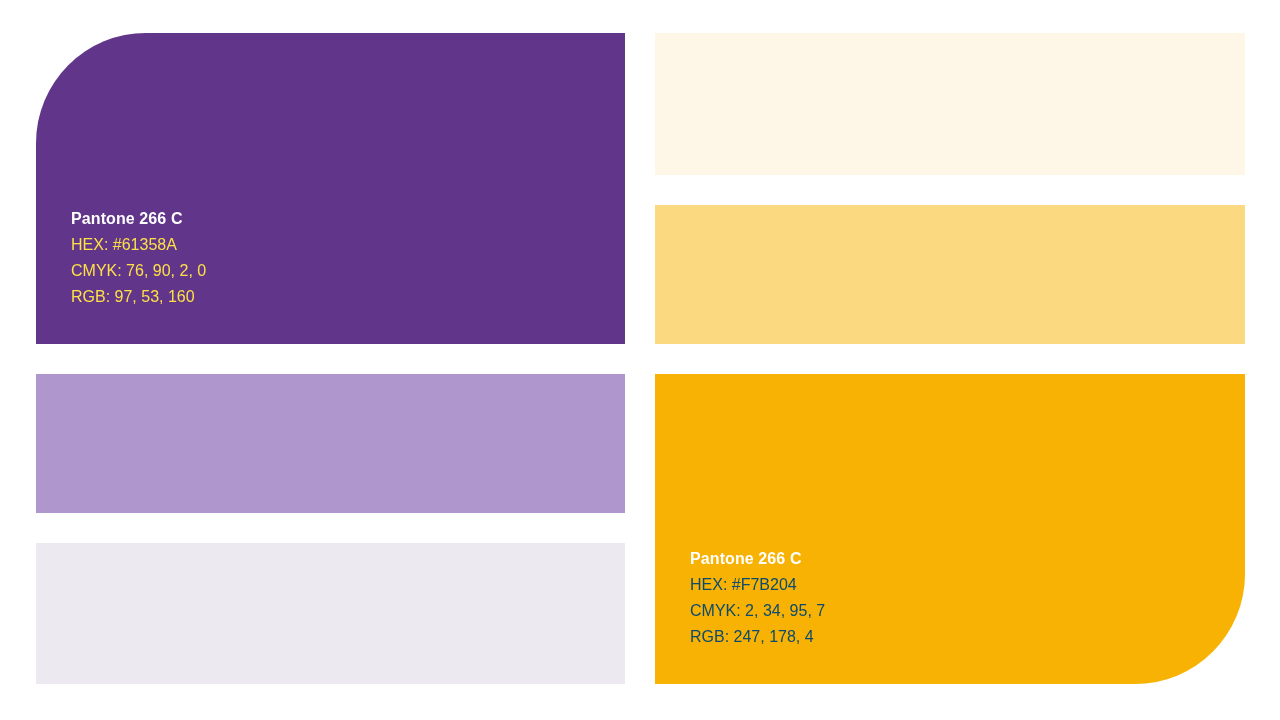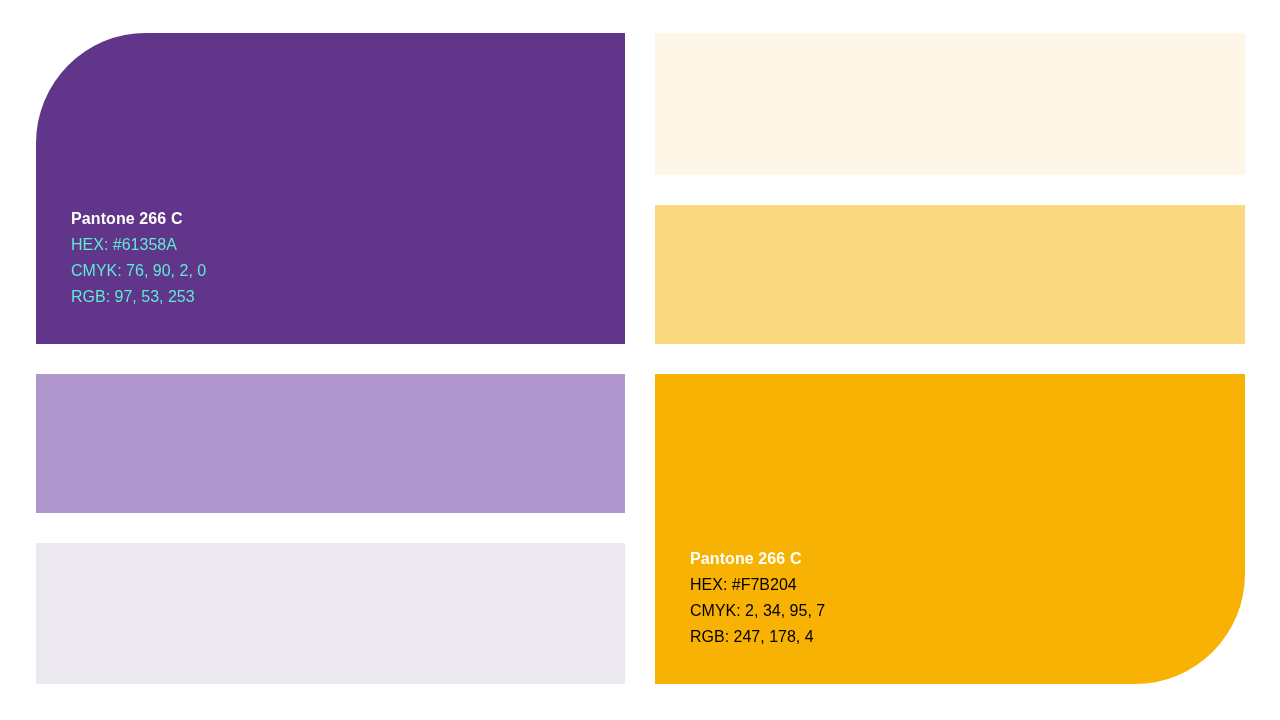--- a/index.html
+++ b/index.html
@@ -81,38 +81,38 @@
     font-weight: bold;
     line-height: 26px;
     color: #ffffff;
     letter-spacing: 0.1px;
     white-space: nowrap;
   }
   .swatch-spec {
     font-size: 16px;
     font-weight: normal;
     line-height: 26px;
-    color: #5eead4;
+    color: #fde047;
     white-space: nowrap;
   }
   .swatch-primary-yellow .swatch-spec {
-    color: #000000;
+    color: #0c4a6e;
   }
 </style>
 </head>
 <body style="background-color: rgb(255, 255, 255);">
 
 <div class="palette-board">
 
   <div class="swatch swatch-primary-purple" style="background-color: rgb(97, 53, 138);">
     <div class="swatch-info">
       <div class="swatch-name">Pantone 266 C</div>
       <div class="swatch-spec">HEX: #61358A</div>
       <div class="swatch-spec">CMYK: 76, 90, 2, 0</div>
-      <div class="swatch-spec">RGB: 97, 53, 253</div>
+      <div class="swatch-spec">RGB: 97, 53, 160</div>
     </div>
   </div>
 
   <div class="swatch swatch-purple-tint" style="background-color: rgb(175, 150, 204);"></div>
 
   <div class="swatch swatch-purple-pale" style="background-color: rgb(236, 233, 241);"></div>
 
   <div class="swatch swatch-cream" style="background-color: rgb(254, 246, 231);"></div>
 
   <div class="swatch swatch-yellow-tint" style="background-color: rgb(251, 217, 128);"></div>

